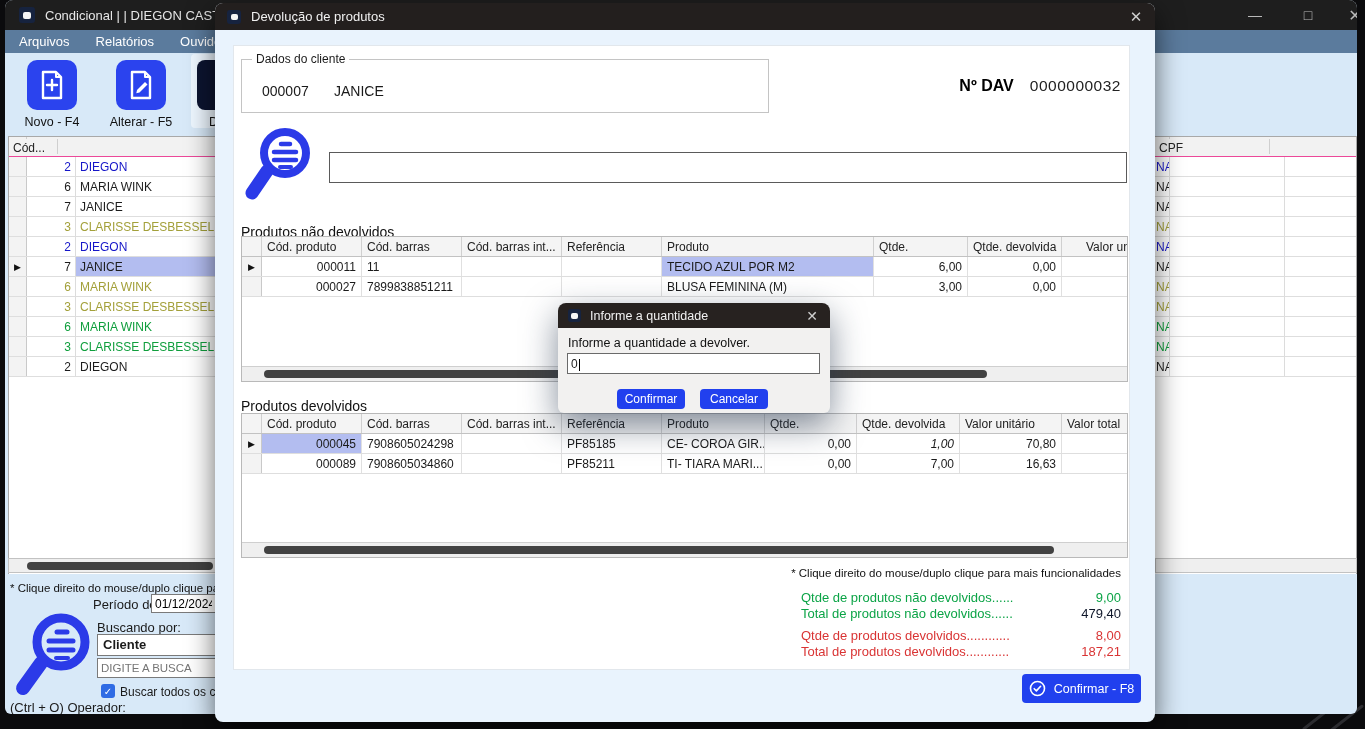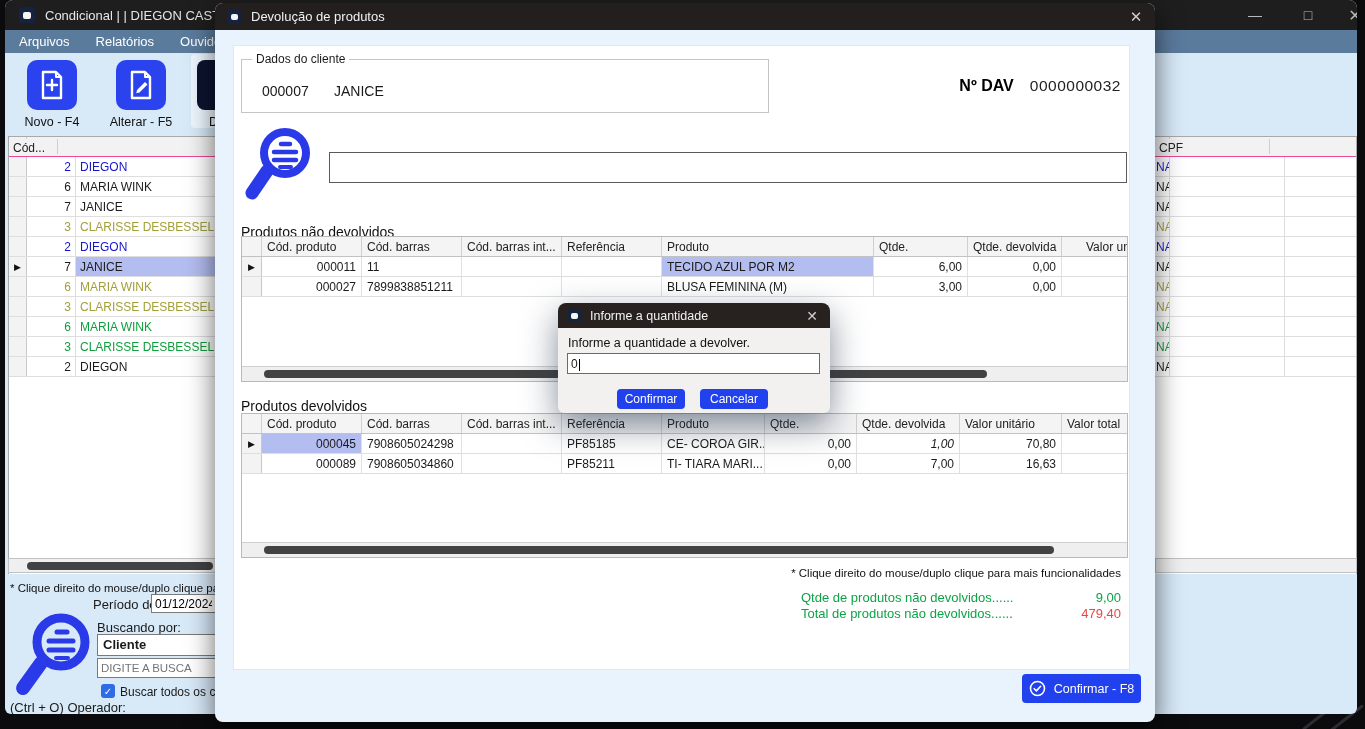--- a/index.html
+++ b/index.html
@@ -417,21 +417,29 @@
     </div>
 
     <div class="small-note abs" style="right:8px; top:521px; text-align:right;">* Clique direito do mouse/duplo clique para mais funcionalidades</div>
 
     <div class="summary-line" style="right:8px; top:544px;">
       <span class="lbl" style="color: rgb(12, 164, 71);">Qtde de produtos não devolvidos......</span>
       <span class="val" style="color: rgb(12, 164, 71);">9,00</span>
     </div>
     <div class="summary-line" style="right:8px; top:560px;">
       <span class="lbl" style="color: rgb(12, 164, 71);">Total de produtos não devolvidos......</span>
-      <span class="val" style="color: #ef4444;">479,40</span>
+      <span class="val" style="color: #0f172a;">479,40</span>
+    </div>
+    <div class="summary-line" style="right:8px; top:582px;">
+      <span class="lbl" style="color: rgb(217, 52, 52);">Qtde de produtos devolvidos............</span>
+      <span class="val" style="color: rgb(217, 52, 52);">8,00</span>
+    </div>
+    <div class="summary-line" style="right:8px; top:598px;">
+      <span class="lbl" style="color: rgb(217, 52, 52);">Total de produtos devolvidos............</span>
+      <span class="val" style="color: rgb(217, 52, 52);">187,21</span>
     </div>
   </div>
 
   <div class="blue-btn abs" style="left:807px; top:671px; width:119px; height:29px; gap:8px; font-size:12.5px;">
     <svg width="17" height="17" viewBox="0 0 17 17">
       <circle cx="8.5" cy="8.5" r="7" fill="none" stroke="#ffffff" stroke-width="1.6"></circle>
       <path d="M5.2 8.7 l2.2 2.2 l4.2 -4.6" fill="none" stroke="#ffffff" stroke-width="1.6" stroke-linecap="round" stroke-linejoin="round"></path>
     </svg>
     <span>Confirmar - F8</span>
   </div>

